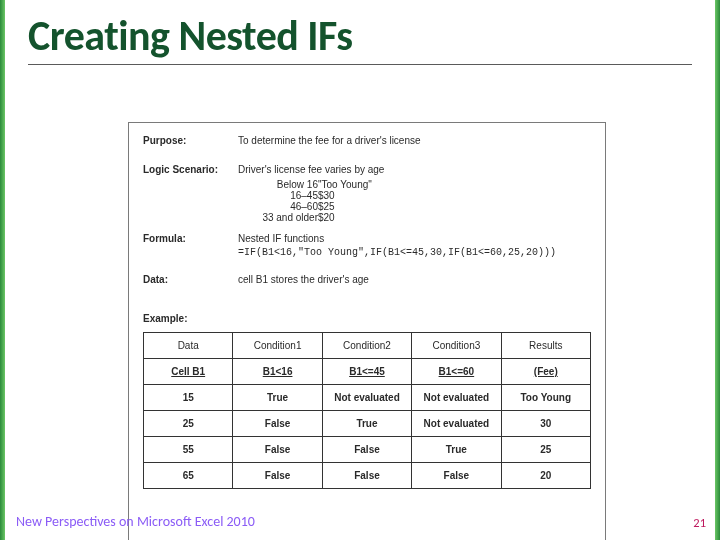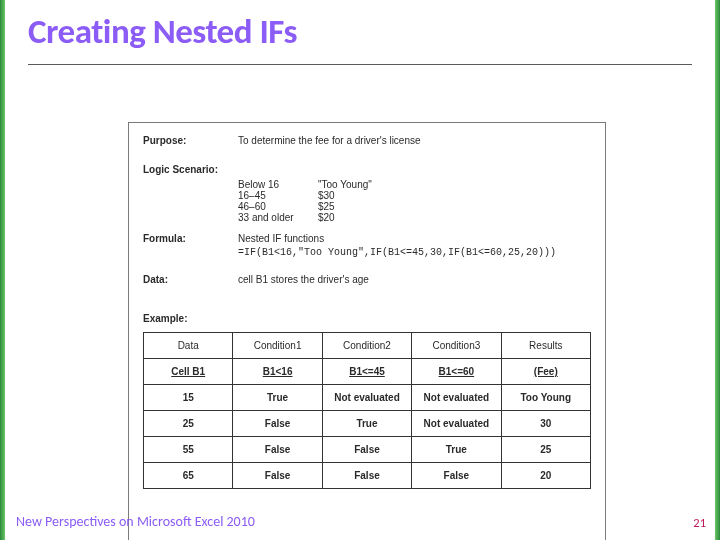--- a/index.html
+++ b/index.html
@@ -17,23 +17,23 @@
     width: 5px;
     height: 540px;
     background: linear-gradient(to right, #2a8a3a, #6bc665);
   }
   .edge-left { left: 0; }
   .edge-right { right: 0; background: linear-gradient(to left, #2a8a3a, #6bc665); }
   .title {
     position: absolute;
     left: 28px;
     top: 10px;
-    font-size: 35px;
+    font-size: 42px;
     font-weight: 700;
-    color: #8b5cf6;
+    color: #14532d;
     letter-spacing: -0.5px;
   }
   .title-underline {
     position: absolute;
     left: 28px;
     right: 28px;
     top: 64px;
     height: 1px;
     background: #5a5a5a;
   }
@@ -46,21 +46,21 @@
     border: 1px solid #7a7a7a;
     padding: 12px 14px 10px 14px;
     font-family: Arial, sans-serif;
     font-size: 10px;
     color: #2a2a2a;
     margin-top: 28px;
   }
   .row { display: flex; margin-bottom: 8px; }
   .label { width: 95px; font-weight: 700; flex-shrink: 0; }
   .value { flex: 1; }
-  .scenario-lines { margin-left: 95px; margin-top: -4px; }
+  .scenario-lines { margin-left: 95px; margin-top: -4px; text-align: right; }
   .scenario-lines div { display: flex; }
   .scenario-lines .k { width: 80px; }
   .scenario-lines .v { }
   .formula-code {
     font-family: "Courier New", monospace;
     font-size: 10px;
     margin-top: 3px;
   }
   .example-label { font-weight: 700; margin-top: 10px; }
   table.ex {
@@ -110,20 +110,21 @@
 
   <div class="row">
     <div class="label">Purpose:</div>
     <div class="value">To determine the fee for a driver's license</div>
   </div>
 
   <div class="gap"></div>
 
   <div class="row">
     <div class="label">Logic Scenario:</div>
+    <div class="value">Driver's license fee varies by age</div>
   </div>
   <div class="scenario-lines">
     <div>
         <span class="k">Below 16</span>
         <span class="v">"Too Young"</span>
       </div>
     <div>
         <span class="k">16–45</span>
         <span class="v">$30</span>
       </div>

